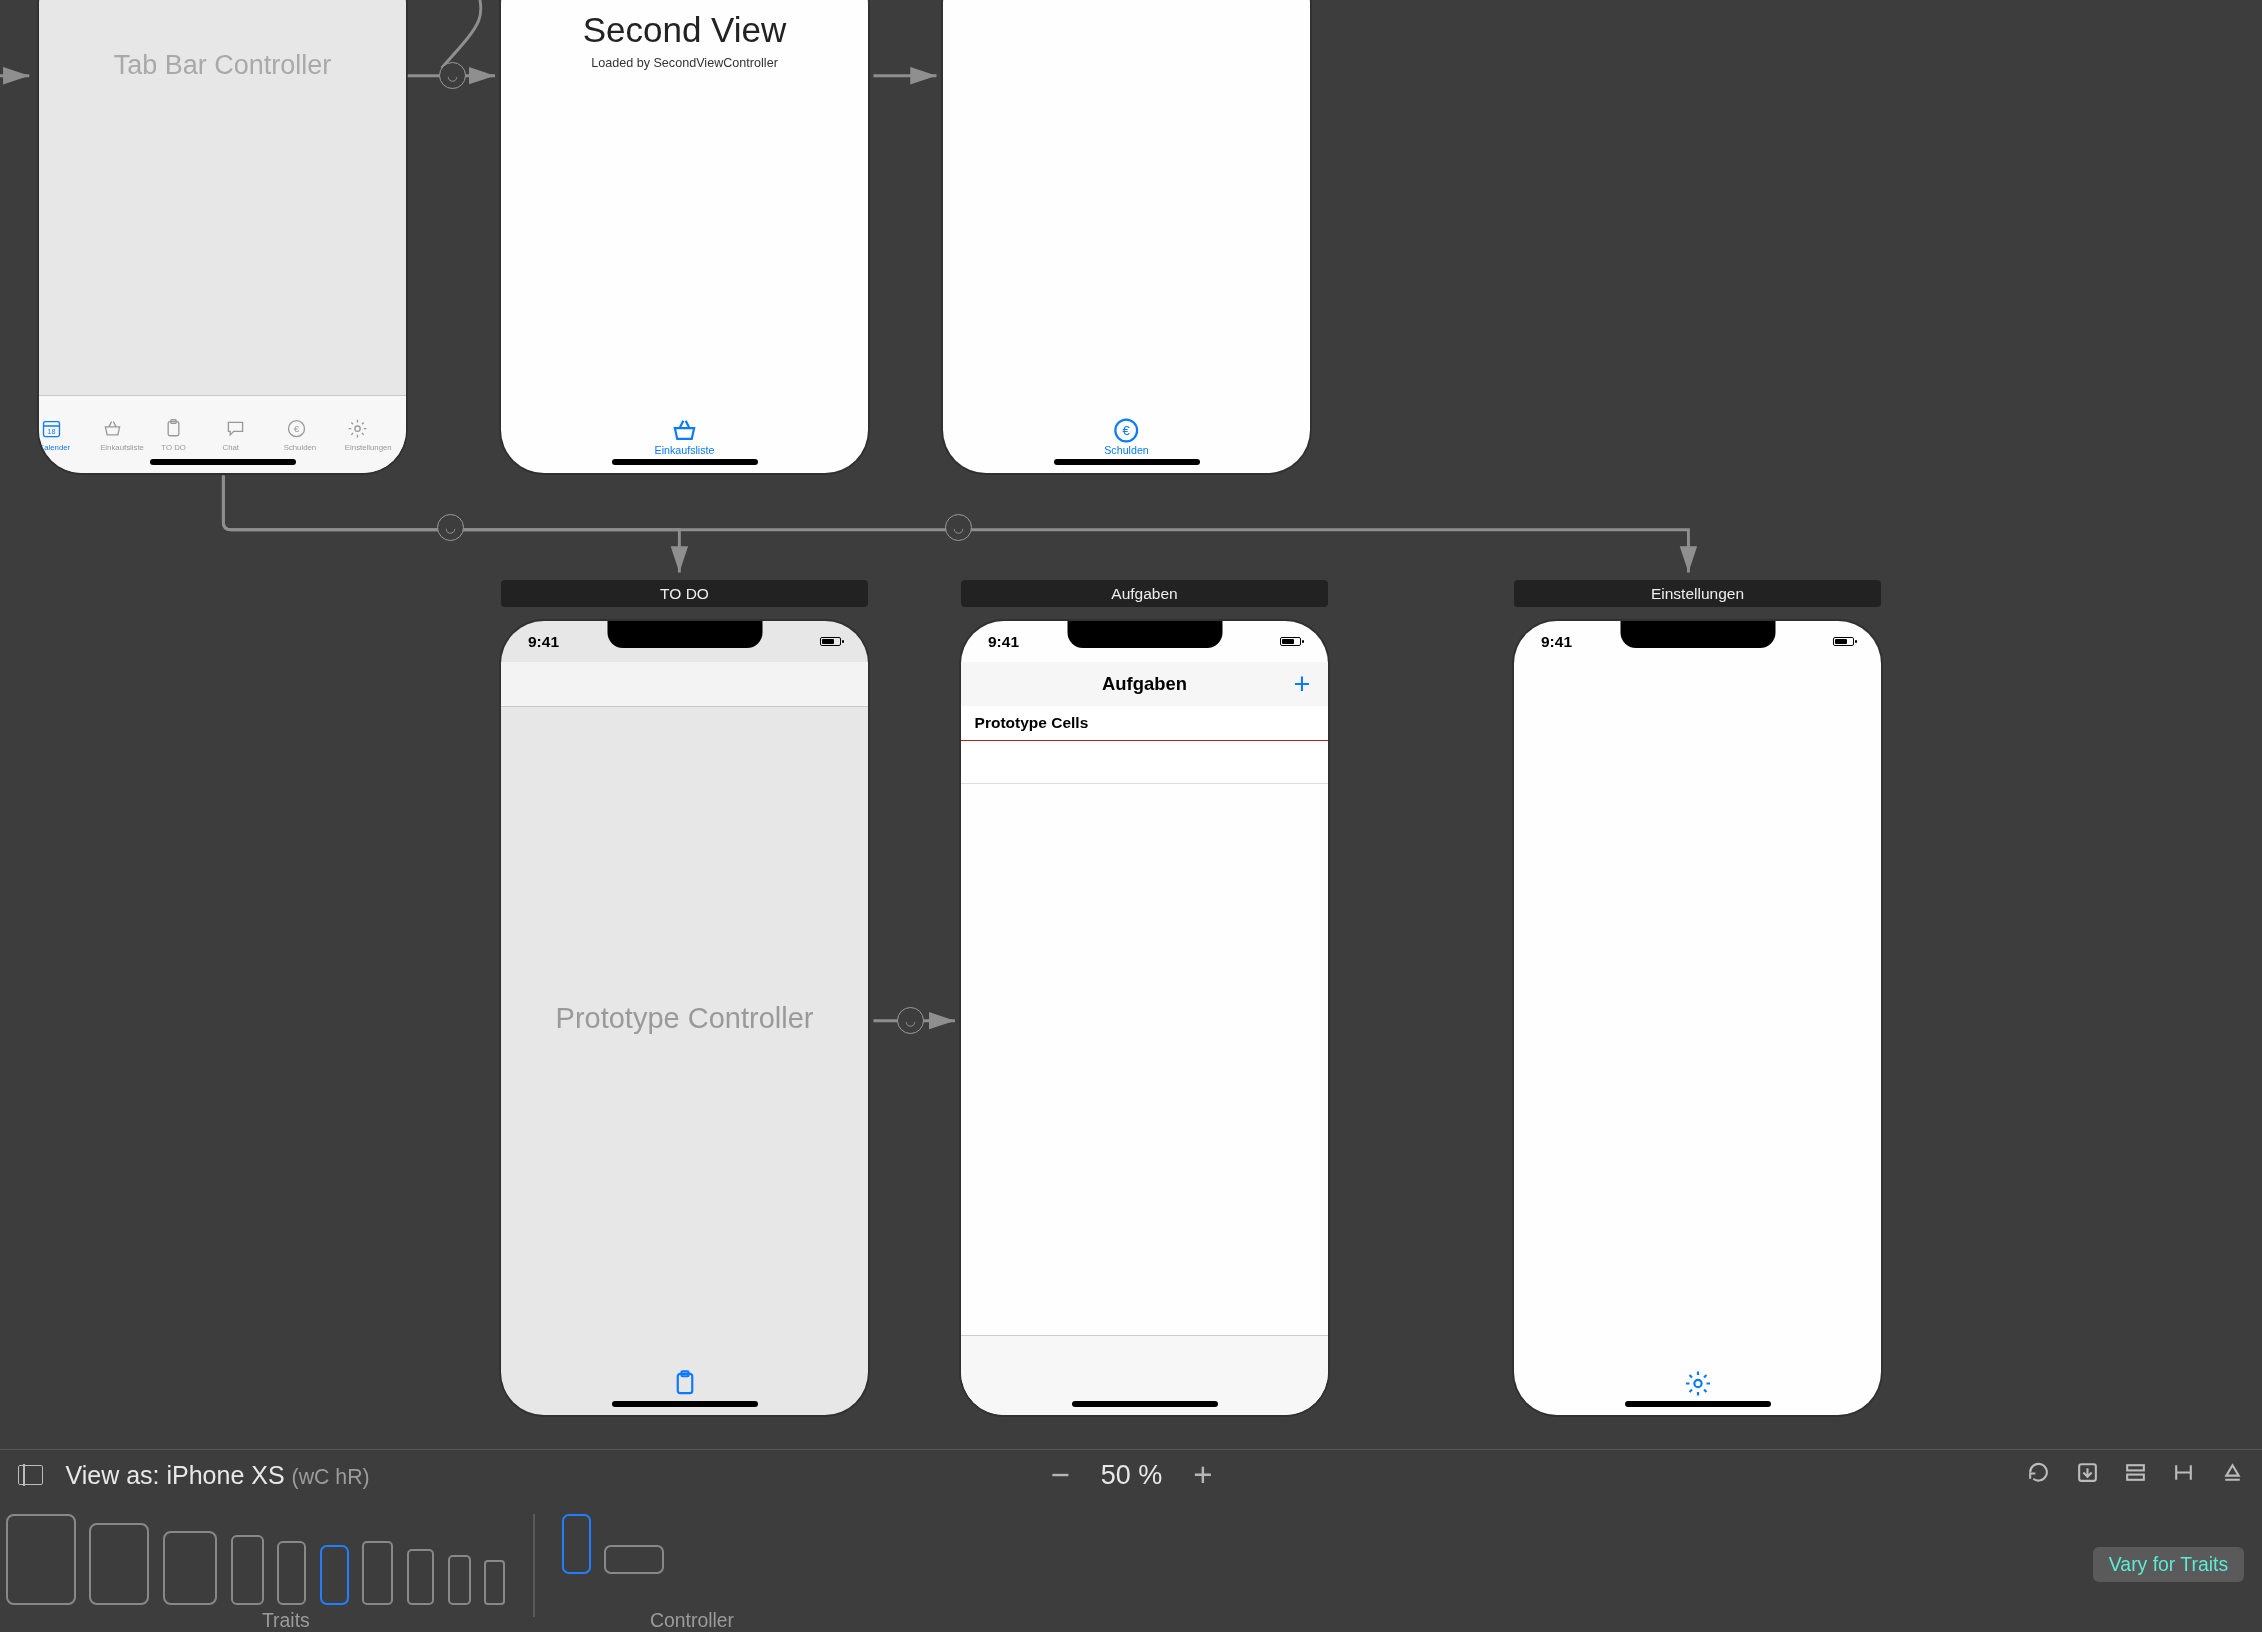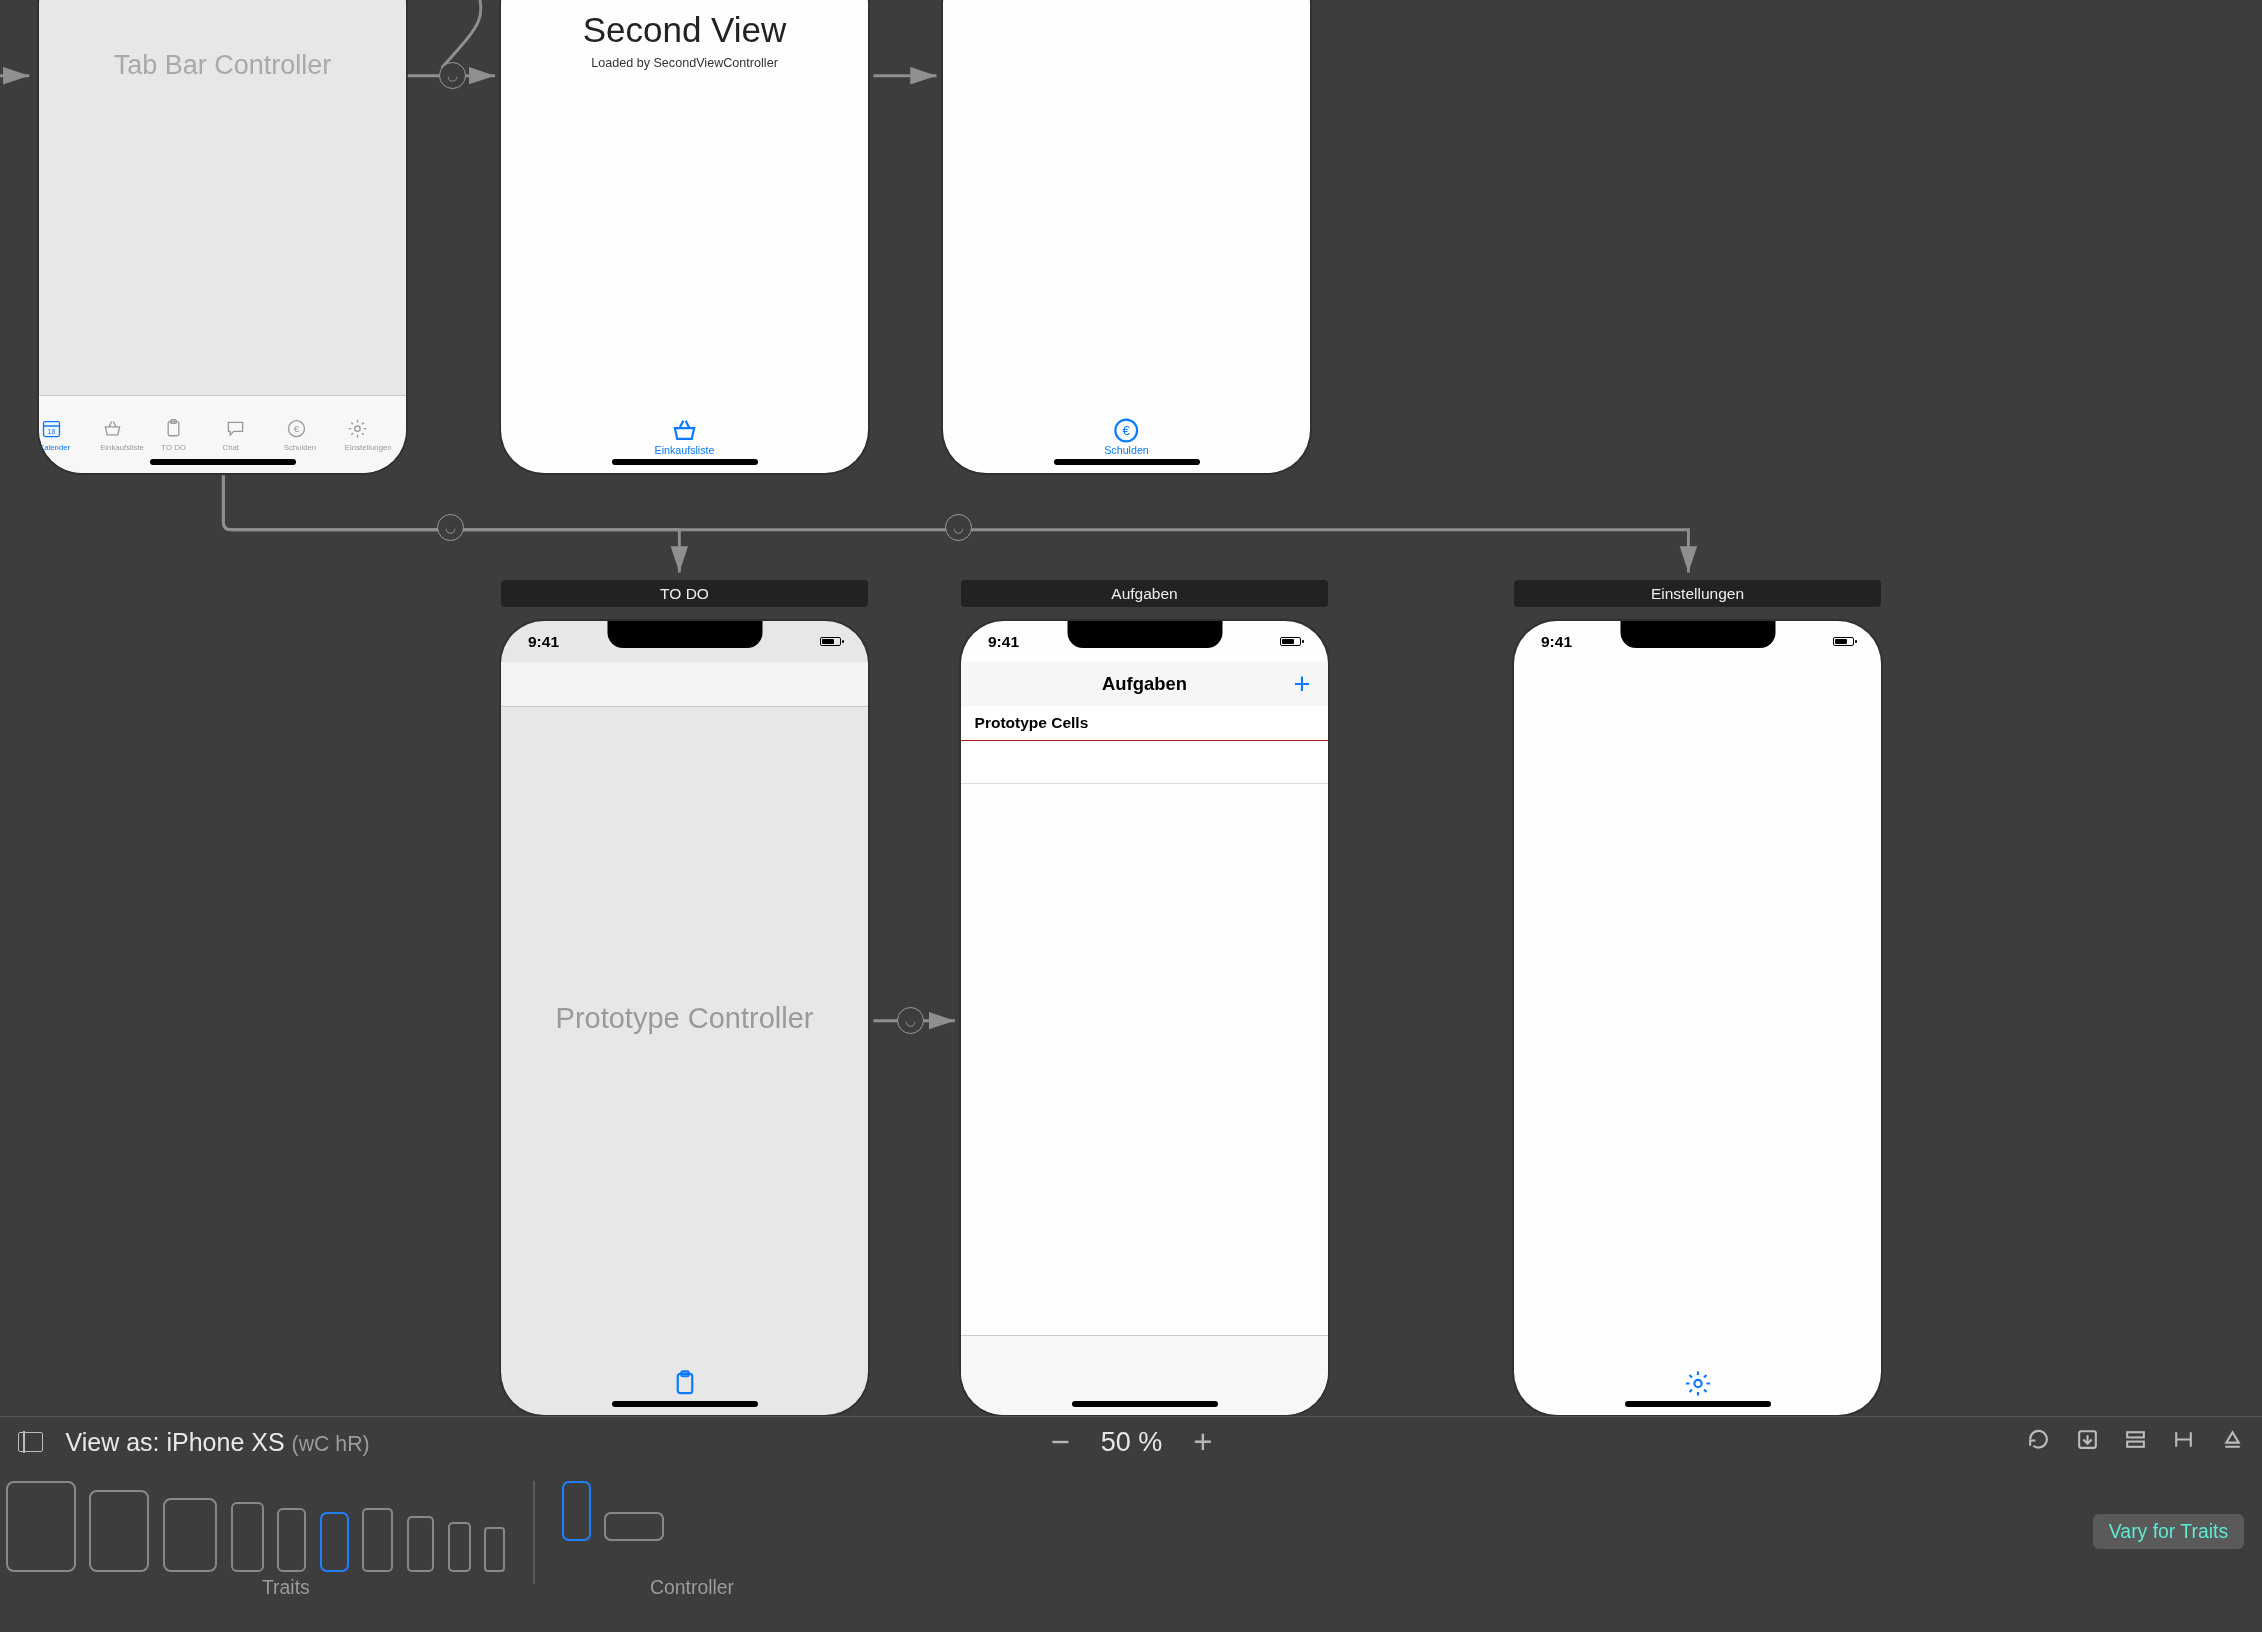--- a/index.html
+++ b/index.html
@@ -187,21 +187,21 @@
   .center-big {
     position:absolute; inset:0; display:flex; align-items:center; justify-content:center;
     color:#9a9a9a; font-size:29px; font-weight:500;
   }
 
   
   .bottom-panel {
     position: absolute;
     left:0; right:0;
     bottom:0;
-    height: 216px;
+    height: 183px;
     background: #3d3d3d;
     border-top: 1px solid #555;
   }
   .bp-row1 {
     height: 50px;
     display:flex; align-items:center;
     padding: 0 17.5px;
     color:#e8e8e8;
     font-size: 25px;
   }

